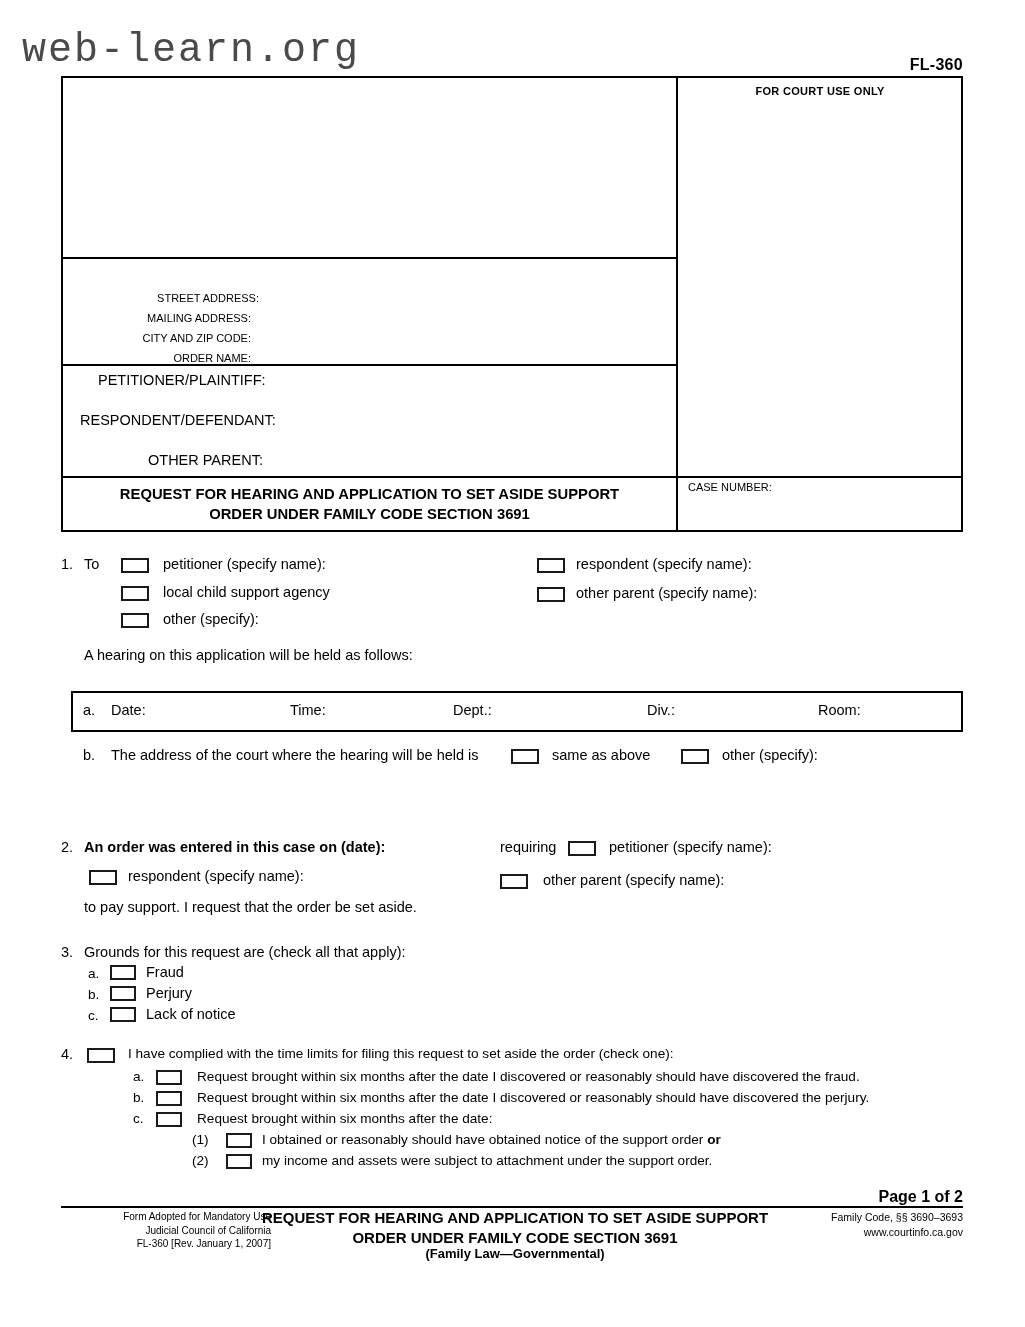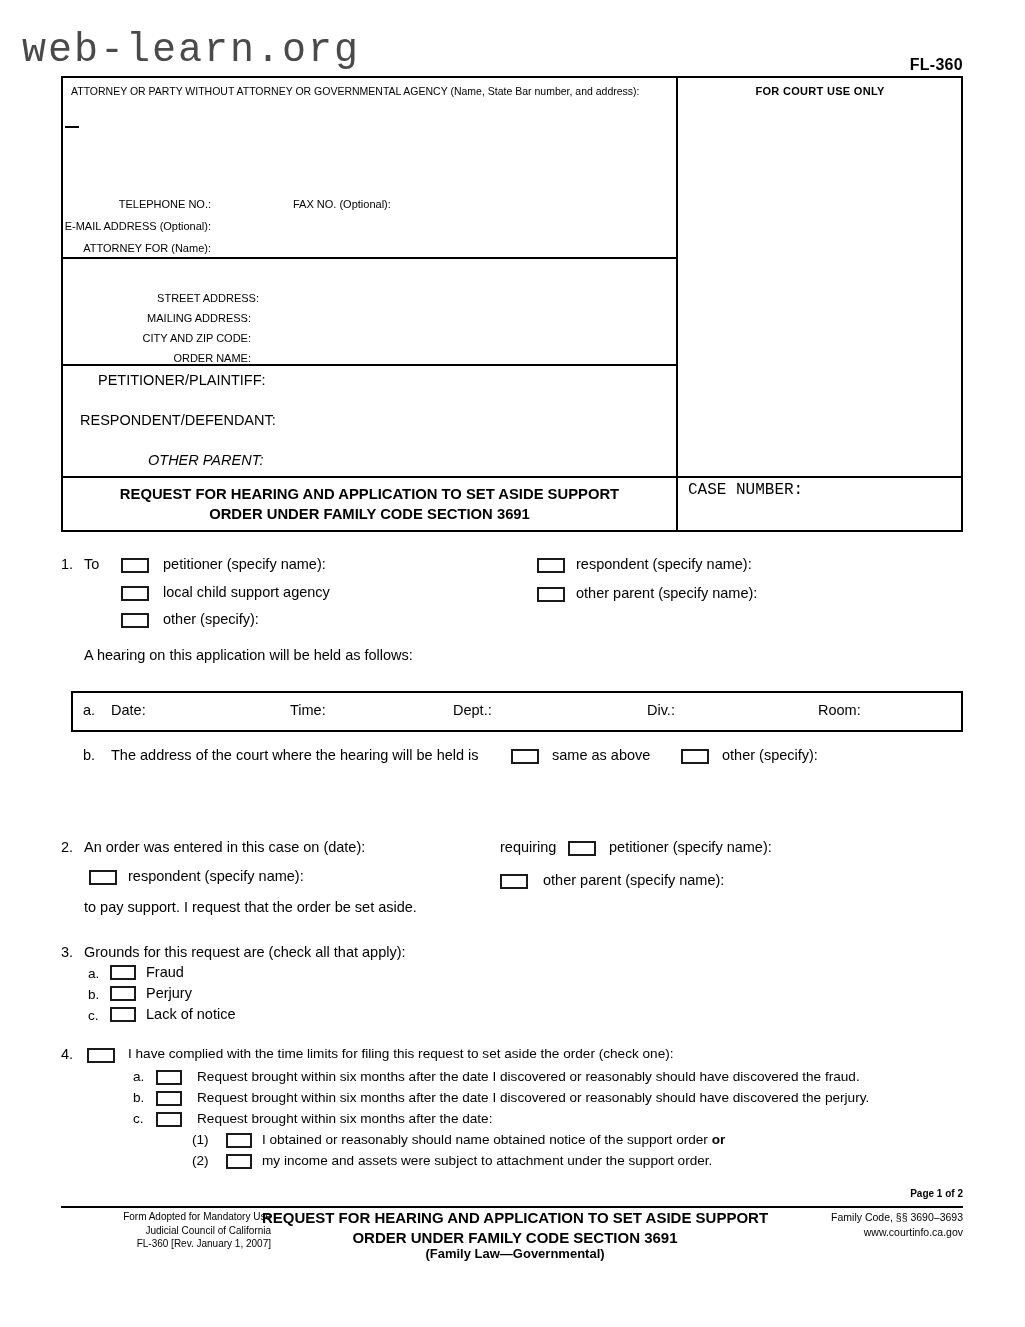--- a/index.html
+++ b/index.html
@@ -124,21 +124,21 @@
     width: 613px;
     height: 96px;
   }
   .party-label {
     position: absolute;
     font-size: 14.5px;
     white-space: nowrap;
   }
   #petitioner-label { left: 35px; top: 6px; }
   #respondent-label { left: 17px; top: 46px; }
-  #otherparent-label { left: 85px; top: 86px; font-style: italic; }
+  #otherparent-label { left: 85px; top: 86px; }
 
   
   #title-block {
     position: absolute;
     left: 0;
     top: 400px;
     width: 613px;
     height: 54px;
     display: flex;
     align-items: center;
@@ -160,22 +160,21 @@
     width: 282px;
     text-align: center;
     font-size: 11px;
     font-weight: bold;
     letter-spacing: 0.3px;
   }
   #casenumber-label {
     position: absolute;
     left: 625px;
     top: 403px;
-    font-size: 16px;
-    font-family: Liberation Mono, monospace;
+    font-size: 11px;
   }
 
   
   .item-num {
     position: absolute;
     font-size: 14.5px;
   }
   .txt {
     position: absolute;
     font-size: 14.5px;
@@ -214,21 +213,21 @@
     left: 61px;
     top: 1206px;
     width: 902px;
     height: 2px;
     background: #000;
   }
   #page-count {
     position: absolute;
     right: 62px;
     top: 1188px;
-    font-size: 10px;
+    font-size: 16px;
     font-weight: bold;
   }
   #footer-left {
     position: absolute;
     left: 61px;
     top: 1210px;
     width: 210px;
     text-align: right;
     font-size: 10px;
     line-height: 1.35;
@@ -273,28 +272,20 @@
 <div id="form-number">FL-360</div>
 
 <div id="caption-box">
 
   <div class="vline" style="left:613px;"></div>
 
   <div class="hline" style="top:179px; width:613px;"></div>
   <div class="hline" style="top:286px; width:613px;"></div>
   <div class="hline" style="top:398px; width:898px;"></div>
 
-  <div id="attorney-block">
-    <div id="attorney-header">ATTORNEY OR PARTY WITHOUT ATTORNEY OR GOVERNMENTAL AGENCY (Name, State Bar number, and address):</div>
-    <div id="attorney-tick"></div>
-    <div class="lbl-right" id="telephone-label">TELEPHONE NO.:</div>
-    <div class="lbl-right" id="fax-label">FAX NO. (Optional):</div>
-    <div class="lbl-right" id="email-label">E-MAIL ADDRESS (Optional):</div>
-    <div class="lbl-right" id="attorneyfor-label">ATTORNEY FOR (Name):</div>
-  </div>
 
   <div id="court-block">
     <div class="lbl-right" id="street-label">STREET ADDRESS:</div>
     <div class="lbl-right" id="mailing-label">MAILING ADDRESS:</div>
     <div class="lbl-right" id="cityzip-label">CITY AND ZIP CODE:</div>
     <div class="lbl-right" id="branch-label">ORDER NAME:</div>
   </div>
 
   <div id="parties-block">
     <div class="party-label" id="petitioner-label">PETITIONER/PLAINTIFF:</div>
@@ -340,21 +331,21 @@
 <div class="txt" style="left:818px; top:702px;">Room:</div>
 
 <div class="txt" style="left:83px; top:747px;">b.</div>
 <div class="txt" style="left:111px; top:747px;">The address of the court where the hearing will be held is</div>
 <div class="cb" style="left:511px; top:749px;"></div>
 <div class="txt" style="left:552px; top:747px;">same as above</div>
 <div class="cb" style="left:681px; top:749px;"></div>
 <div class="txt" style="left:722px; top:747px;">other (specify):</div>
 
 <div class="item-num" style="left:61px; top:839px;">2.</div>
-<div class="txt" style="left:84px; top:839px;">An order was entered in this case on (date):</div>
+<div class="txt" style="left:84px; top:839px;font-weight:bold;">An order was entered in this case on (date):</div>
 
 <div class="txt" style="left:500px; top:839px;">requiring</div>
 <div class="cb" style="left:568px; top:841px;"></div>
 <div class="txt" style="left:609px; top:839px;">petitioner (specify name):</div>
 
 <div class="cb" style="left:89px; top:870px;"></div>
 <div class="txt" style="left:128px; top:868px;">respondent (specify name):</div>
 
 <div class="cb" style="left:500px; top:874px;"></div>
 <div class="txt" style="left:543px; top:872px;">other parent (specify name):</div>
@@ -388,21 +379,21 @@
 <div class="cb cb-sm" style="left:156px; top:1091px;"></div>
 <div class="txt txt-sm" style="left:197px; top:1090px;">Request brought within six months after the date I discovered or reasonably should have discovered the perjury.</div>
 
 <div class="txt txt-sm" style="left:133px; top:1111px;">c.</div>
 <div class="cb cb-sm" style="left:156px; top:1112px;"></div>
 <div class="txt txt-sm" style="left:197px; top:1111px;">Request brought within six months after the date:</div>
 
 <div class="txt txt-sm" style="left:192px; top:1132px;">(1)</div>
 <div class="cb cb-sm" style="left:226px; top:1133px;"></div>
 <div class="txt txt-sm" style="left:262px; top:1132px;">
-  <span>I obtained or reasonably should name obtained notice of the support order</span><span>&nbsp;</span><b>or</b>
+  <span>I obtained or reasonably should have obtained notice of the support order</span><span>&nbsp;</span><b>or</b>
 </div>
 
 <div class="txt txt-sm" style="left:192px; top:1153px;">(2)</div>
 <div class="cb cb-sm" style="left:226px; top:1154px;"></div>
 <div class="txt txt-sm" style="left:262px; top:1153px;">my income and assets were subject to attachment under the support order.</div>
 
 <div id="page-count">Page 1 of 2</div>
 <div id="footer-rule"></div>
 <div id="footer-left">Form Adopted for Mandatory Use
 Judicial Council of California

